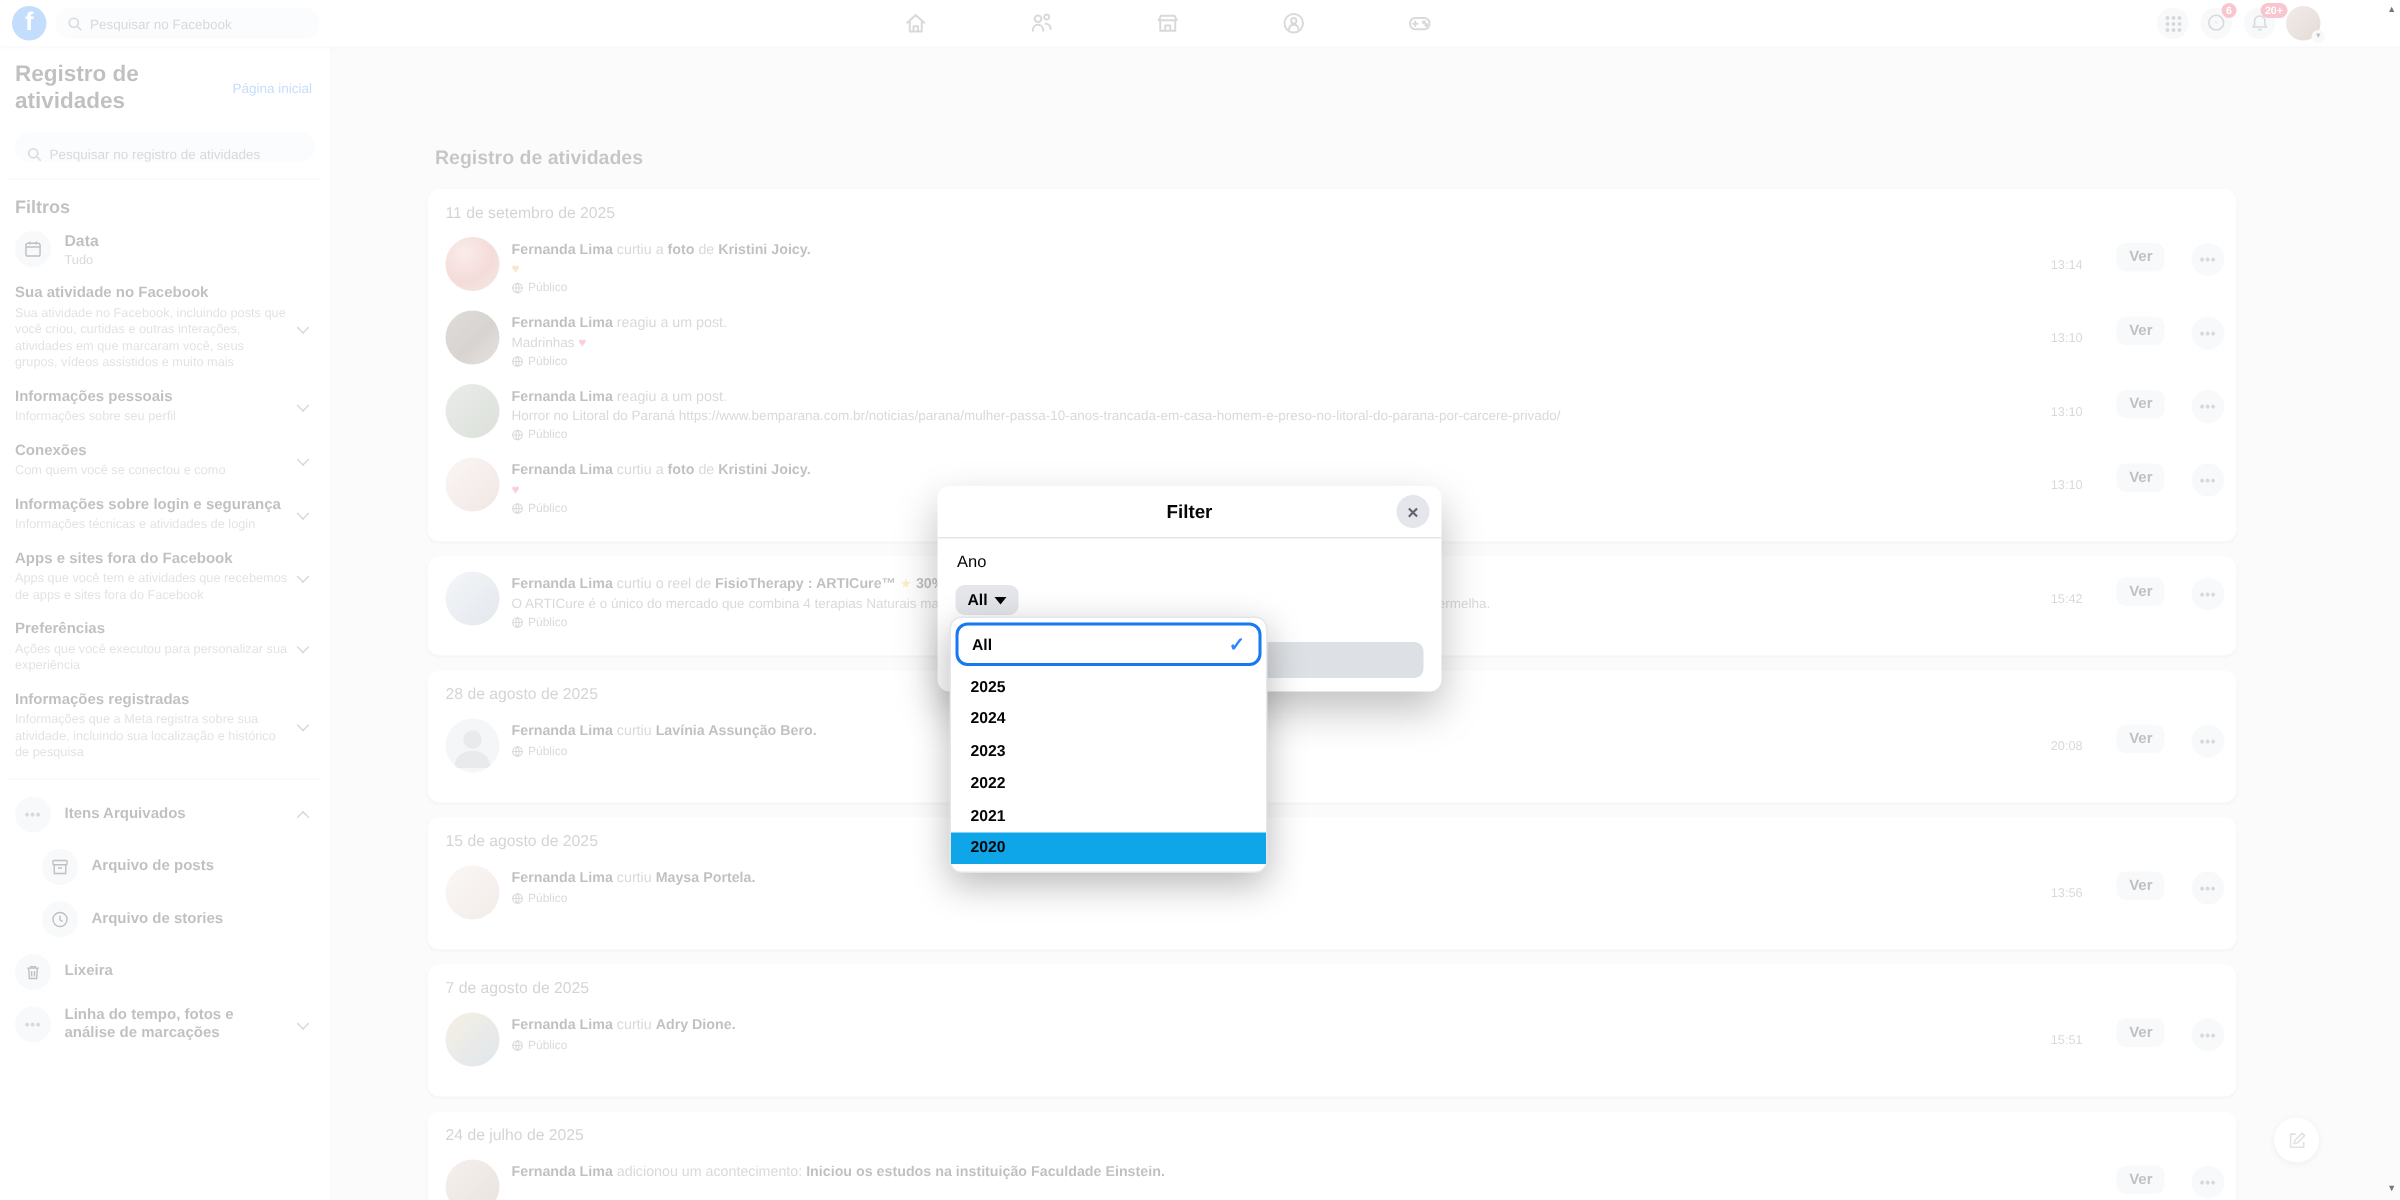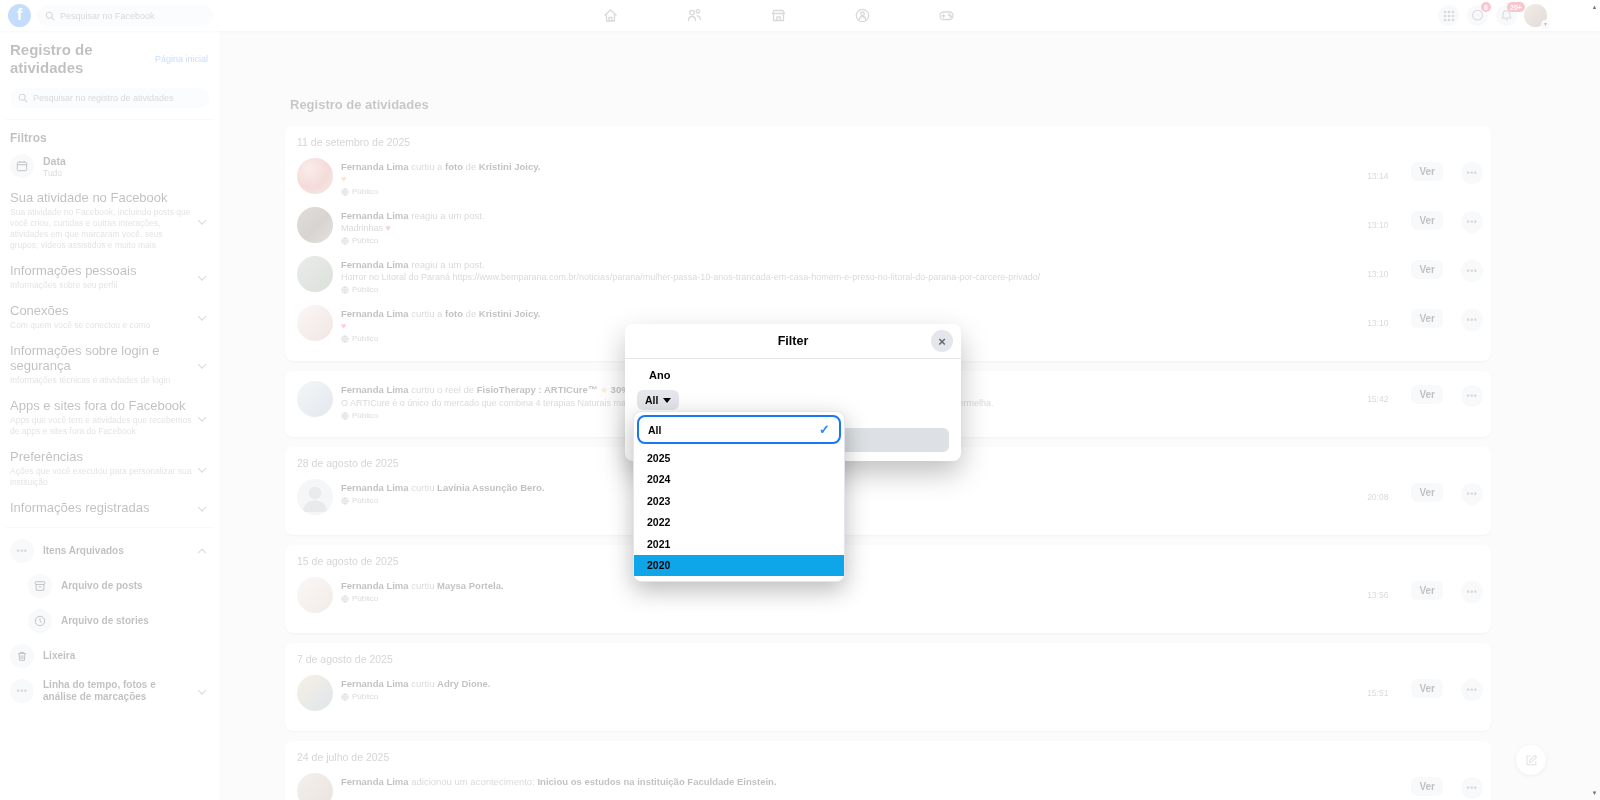--- a/index.html
+++ b/index.html
@@ -29,30 +29,30 @@
   .tb-avatar .mini{position:absolute;right:-3px;bottom:-2px;width:9px;height:9px;border-radius:50%;
              background:#e4e6eb;font-size:6px;line-height:9px;text-align:center;color:#050505}
 
   
   .sidebar{position:absolute;left:0;top:31px;width:220px;bottom:0;background:#fff;
            padding:10px 10px 0;box-sizing:border-box;box-shadow:1px 0 2px rgba(0,0,0,.06);z-index:5}
   .sb-head{position:relative}
   .sb-title{font-size:15px;font-weight:bold;color:#050505;line-height:18px;width:150px}
   .sb-home{position:absolute;right:2px;top:13px;font-size:9px;color:#1877f2;cursor:pointer;text-decoration:none}
   .sb-search{margin-top:11px;height:20px;border-radius:10px;background:#f0f2f5;display:flex;
-             align-items:center;gap:5px;padding:0 8px}
+             align-items:flex-end;gap:5px;padding:0 8px}
   .sb-div{height:1px;background:#e4e6eb;margin:11px -4px}
   .sb-filters{font-size:12px;font-weight:bold;color:#050505;margin:1px 0 9px}
   .icirc{width:24px;height:24px;border-radius:50%;background:#e4e6eb;display:flex;flex-shrink:0;
          align-items:center;justify-content:center}
   .datarow{display:flex;gap:9px;align-items:center;margin-bottom:12px;cursor:pointer}
   .datarow .dl{font-size:10.5px;font-weight:bold;color:#050505}
   .datarow .dv{font-size:8.5px;color:#65676b;margin-top:1px}
   .side-sec{position:relative;padding-right:18px;margin-bottom:12px;cursor:pointer}
-  .sec-title{font-size:13px;font-weight:normal;color:#050505;margin-bottom:2px}
+  .sec-title{font-size:10px;font-weight:bold;color:#050505;margin-bottom:2px}
   .sec-sub{font-size:8.5px;color:#8a8d91;line-height:11px}
   .chev{position:absolute;right:5px;top:50%;width:5px;height:5px;border-right:1.4px solid #65676b;
         border-bottom:1.4px solid #65676b;transform:translateY(-60%) rotate(45deg)}
   .chev.up{transform:translateY(-20%) rotate(-135deg)}
   .arow{display:flex;align-items:center;gap:9px;margin-bottom:11px;position:relative;
         padding-right:18px;cursor:pointer}
   .arow .al{font-size:10px;font-weight:bold;color:#050505;line-height:12px}
   .arow.sub{margin-left:18px}
   .dotsym{font-size:9px;font-weight:bold;color:#65676b;letter-spacing:.5px}
 
@@ -95,21 +95,21 @@
   .wash{position:absolute;inset:0;background:rgba(255,255,255,.75);z-index:40}
   .modal{position:absolute;left:625px;top:324px;width:336px;height:137px;background:#fff;
          border-radius:8px;box-shadow:0 12px 28px rgba(0,0,0,.25);z-index:50}
   .m-head{height:34px;border-bottom:1px solid #e4e6eb;display:flex;align-items:center;
           justify-content:center;position:relative}
   .m-title{font-size:12.5px;font-weight:bold;color:#050505}
   .m-close{position:absolute;right:8px;top:6px;width:22px;height:22px;border-radius:50%;
            background:#e4e6eb;border:0;color:#606770;font-size:13px;font-weight:bold;line-height:1;
            cursor:pointer;display:flex;align-items:center;justify-content:center;padding:0}
   .m-body{padding:8px 12px}
-  .m-label{font-size:11px;font-weight:bold;color:#050505;margin:2px 12px 9px}
+  .m-label{font-size:11px;font-weight:normal;color:#050505;margin:2px 1px 9px}
   .m-trigger{display:inline-flex;align-items:center;gap:5px;background:#e4e6eb;border:0;
              border-radius:6px;padding:4px 8px;font-size:10.5px;font-weight:bold;color:#050505;
              font-family:inherit;cursor:pointer}
   .m-caret{width:0;height:0;border-left:4px solid transparent;border-right:4px solid transparent;
            border-top:5px solid #050505}
   .m-disabled{position:absolute;left:12px;right:12px;bottom:9px;height:24px;border-radius:6px;
               background:#dde0e4;border:0}
   .ydrop{position:absolute;left:633px;top:411px;width:212px;background:#fff;border-radius:8px;
          border:1px solid #e4e6eb;box-shadow:0 8px 24px rgba(0,0,0,.28);padding-bottom:5px;
          z-index:60;box-sizing:border-box}
@@ -274,25 +274,26 @@
           <div class="sec-sub">Informações técnicas e atividades de login</div>
           <span class="chev"></span>
         </div>
         <div class="side-sec">
           <div class="sec-title">Apps e sites fora do Facebook</div>
           <div class="sec-sub">Apps que você tem e atividades que recebemos de apps e sites fora do Facebook</div>
           <span class="chev"></span>
         </div>
         <div class="side-sec">
           <div class="sec-title">Preferências</div>
-          <div class="sec-sub">Ações que você executou para personalizar sua instituição</div>
+          <div class="sec-sub">Ações que você executou para personalizar sua experiência</div>
           <span class="chev"></span>
         </div>
         <div class="side-sec">
           <div class="sec-title">Informações registradas</div>
+          <div class="sec-sub">Informações que a Meta registra sobre sua atividade, incluindo sua localização e histórico de pesquisa</div>
           <span class="chev"></span>
         </div>
       </div>
     <div class="sb-div"></div>
     <div class="arow">
       <span class="icirc">
           <span class="dotsym">•••</span>
         </span>
       <span class="al">Itens Arquivados</span>
       <span class="chev up"></span>

